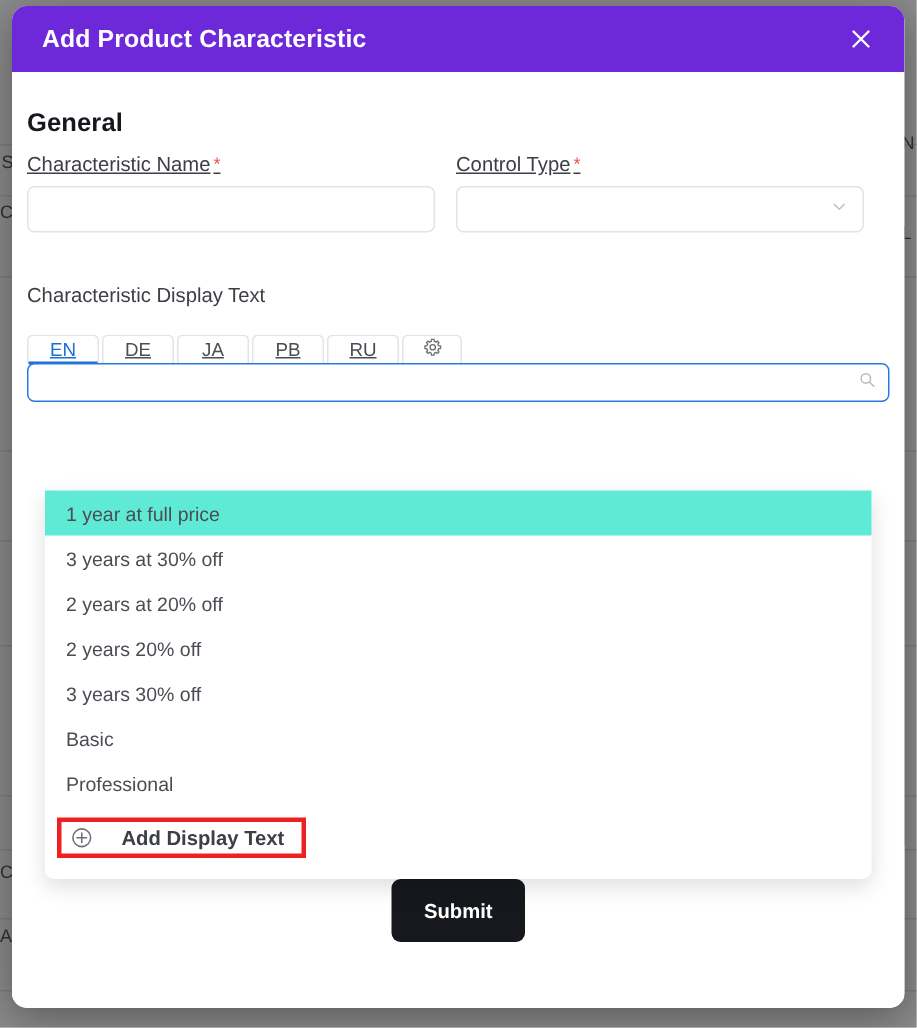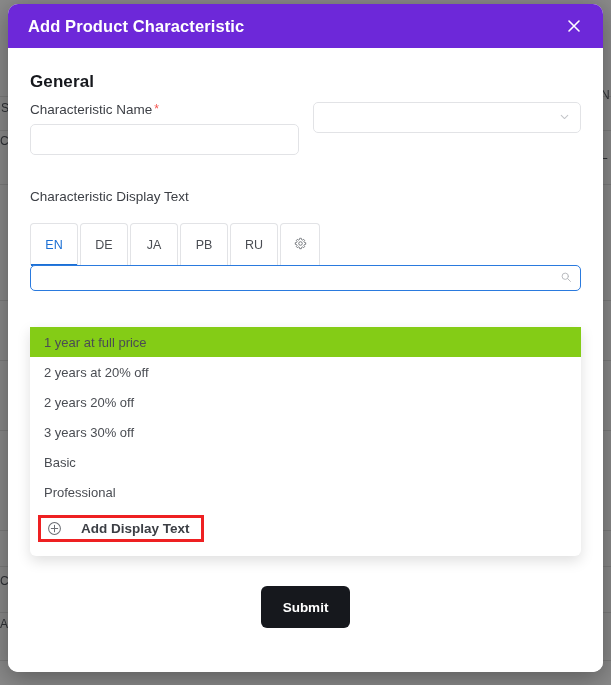--- a/index.html
+++ b/index.html
@@ -77,21 +77,21 @@
     display: flex;
     align-items: center;
     justify-content: center;
     cursor: pointer;
     color: #ffffff;
   }
 
   .modal-body {
     position: relative;
     flex: 1 1 auto;
-    padding: 0 22px;
+    padding: 0 10px;
     box-sizing: border-box;
   }
 
   .section-title {
     font-size: 17px;
     font-weight: bold;
     color: #16181d;
     margin: 24px 0 0 0;
     letter-spacing: 0.1px;
   }
@@ -102,20 +102,21 @@
     gap: 14px;
   }
   .field {
     width: 272px;
   }
   .field-label {
     font-size: 13.5px;
     color: #3c3f45;
     margin-bottom: 7px;
     display: block;
+    text-decoration: underline;
   }
   .req {
     color: #f5534e;
     font-size: 12px;
     margin-left: 2px;
     vertical-align: text-top;
   }
   .text-input {
     width: 100%;
     height: 31px;
@@ -150,34 +151,35 @@
     color: #3c3f45;
     display: block;
     margin-bottom: 19px;
   }
   .tabs {
     display: flex;
     align-items: flex-end;
   }
   .tab {
     min-width: 48px;
-    height: 42px;
+    height: 19px;
     box-sizing: border-box;
     border: 1px solid #e2e3e6;
     border-bottom: none;
     border-radius: 4px 4px 0 0;
     background: #fff;
     display: flex;
     align-items: center;
     justify-content: center;
     font-size: 12.5px;
     color: #4a4d53;
     margin-right: 2px;
     cursor: pointer;
     position: relative;
+    text-decoration: underline;
   }
   .tab.active {
     color: #1b6fd4;
   }
   .tab.active::after {
     content: "";
     position: absolute;
     left: 0;
     right: 0;
     bottom: -1px;
@@ -230,21 +232,21 @@
   .dd-item {
     height: 30px;
     display: flex;
     align-items: center;
     padding: 0 0 0 14px;
     font-size: 13px;
     color: #4a4d53;
     cursor: pointer;
   }
   .dd-item.highlighted {
-    background: #84cc16;
+    background: #5eead4;
   }
   .dd-add-wrap {
     margin-top: 8px;
     padding-left: 14px;
   }
   .dd-add {
     display: inline-flex;
     align-items: center;
     gap: 19px;
     border: 3px solid #ee2022;
@@ -331,20 +333,23 @@
     <div class="field-row">
 
       <div class="field">
         <label class="field-label">
           <span>Characteristic Name</span><span class="req">*</span>
         </label>
         <input class="text-input" type="text" value="" style="">
       </div>
 
       <div class="field">
+        <label class="field-label">
+          <span>Control Type</span><span class="req">*</span>
+        </label>
         <div class="select-wrap">
           <input class="text-input" type="text" readonly="" value="" style="">
           <span class="chevron">
             <svg width="13" height="13" viewBox="0 0 16 16" fill="none" stroke="currentColor" stroke-width="1.3" stroke-linecap="round" stroke-linejoin="round">
               <path d="M4 6.5 L8 10.5 L12 6.5"></path>
             </svg>
           </span>
         </div>
       </div>
 
@@ -388,20 +393,23 @@
           </svg>
         </span>
       </div>
     </div>
 
     <div class="dropdown">
       <div class="dd-item highlighted">
           <span>1 year at full price</span>
         </div>
       <div class="dd-item">
+          <span>3 years at 30% off</span>
+        </div>
+      <div class="dd-item">
           <span>2 years at 20% off</span>
         </div>
       <div class="dd-item">
           <span>2 years 20% off</span>
         </div>
       <div class="dd-item">
           <span>3 years 30% off</span>
         </div>
       <div class="dd-item">
           <span>Basic</span>

